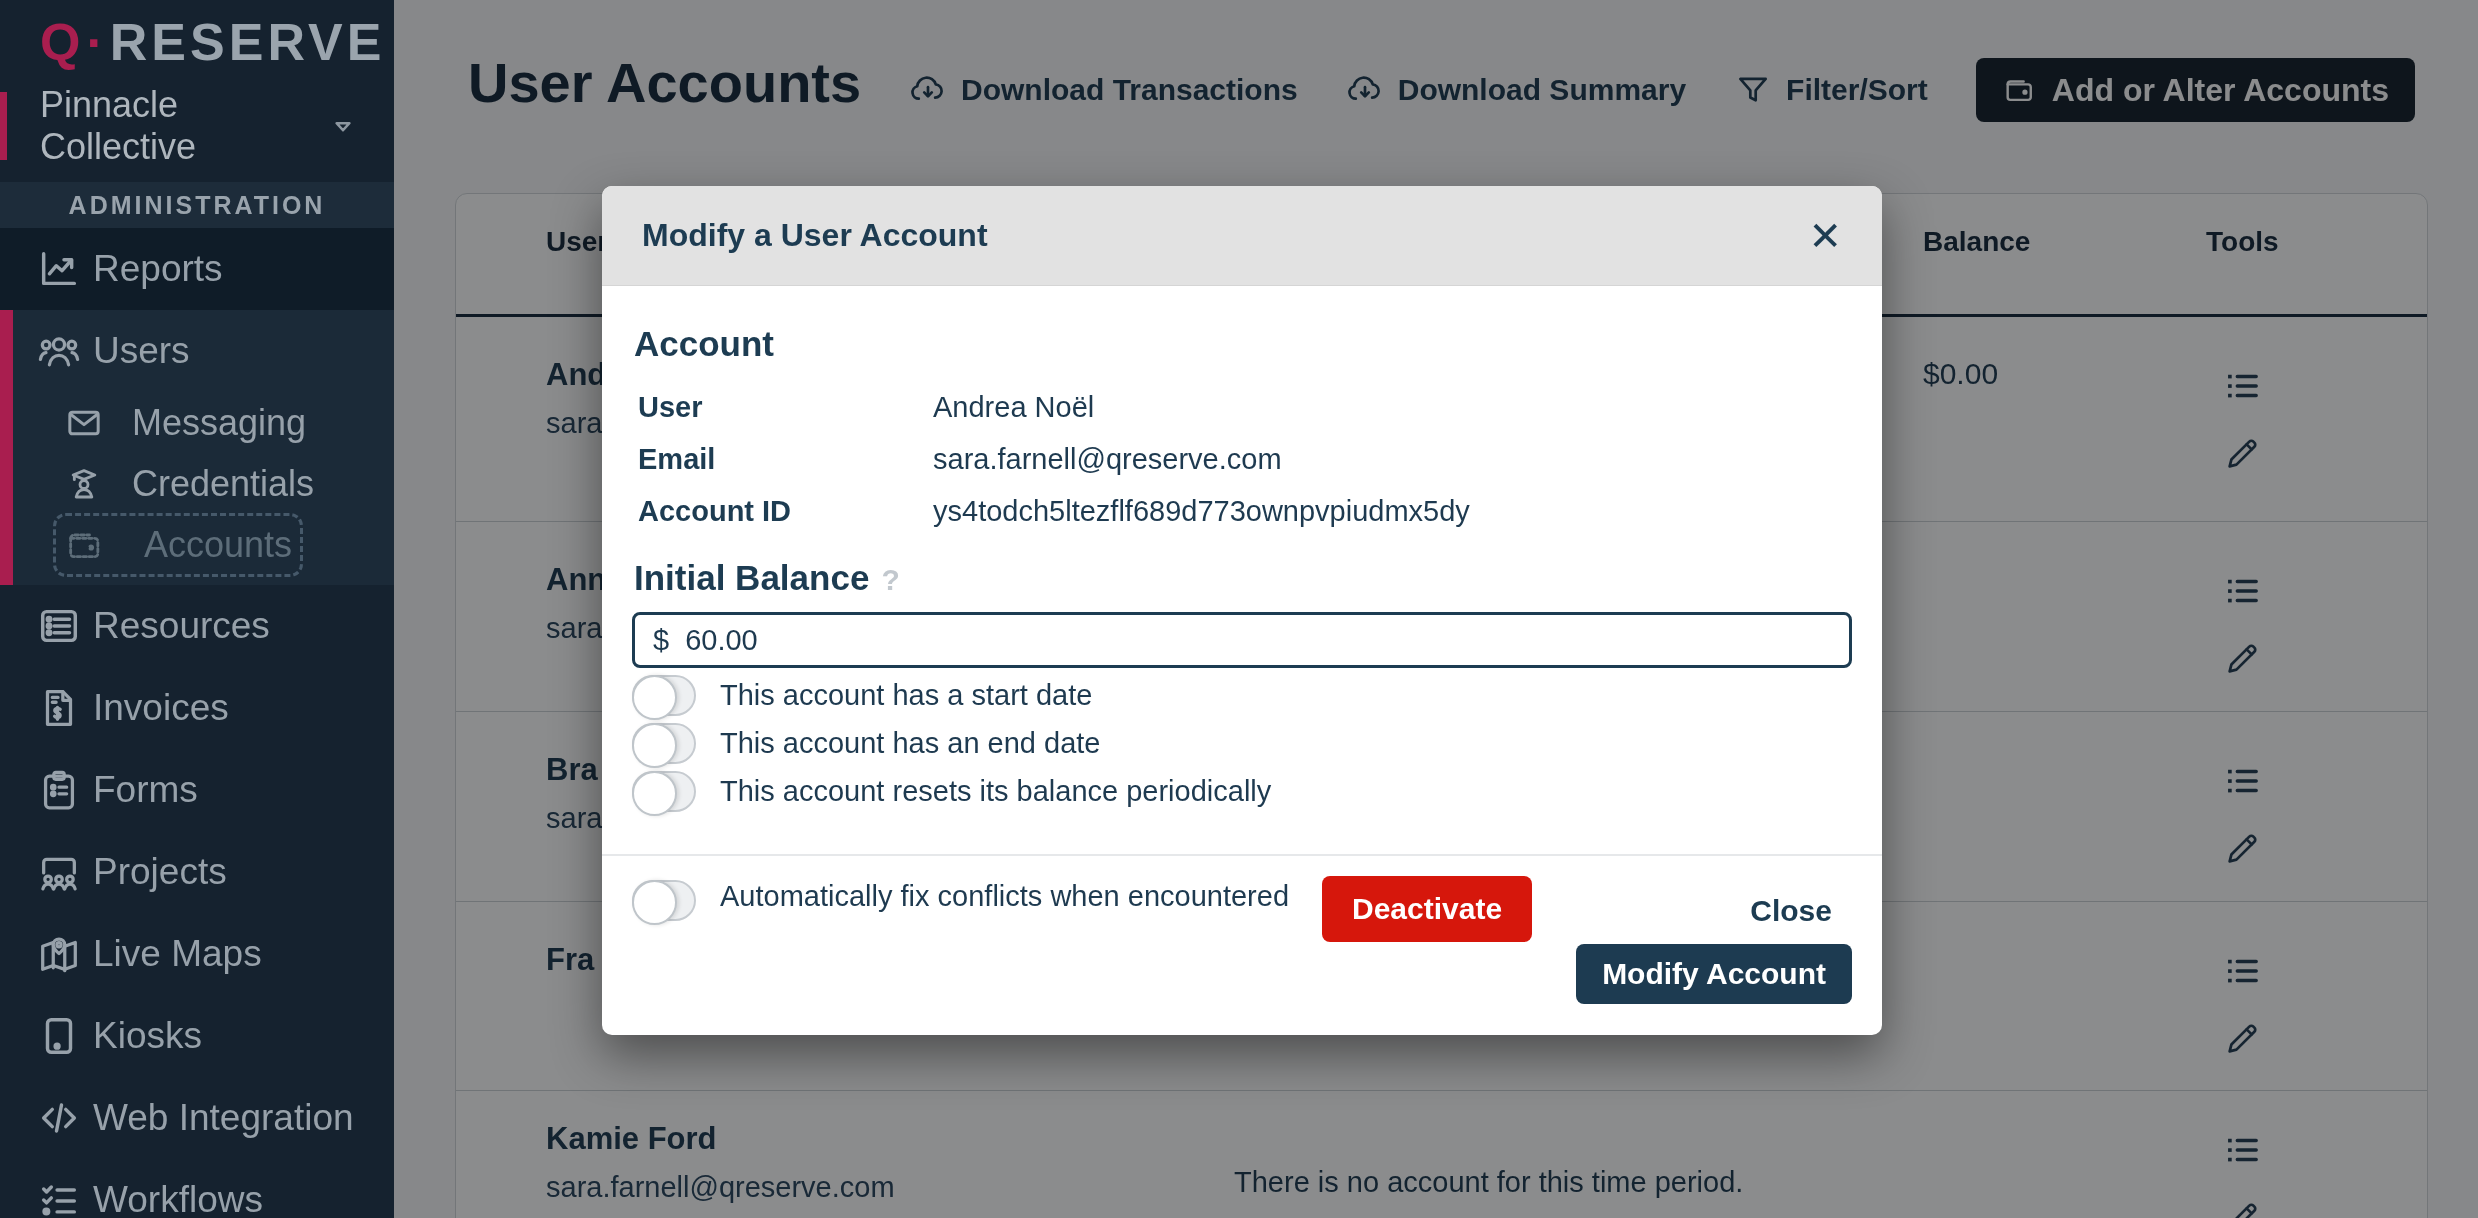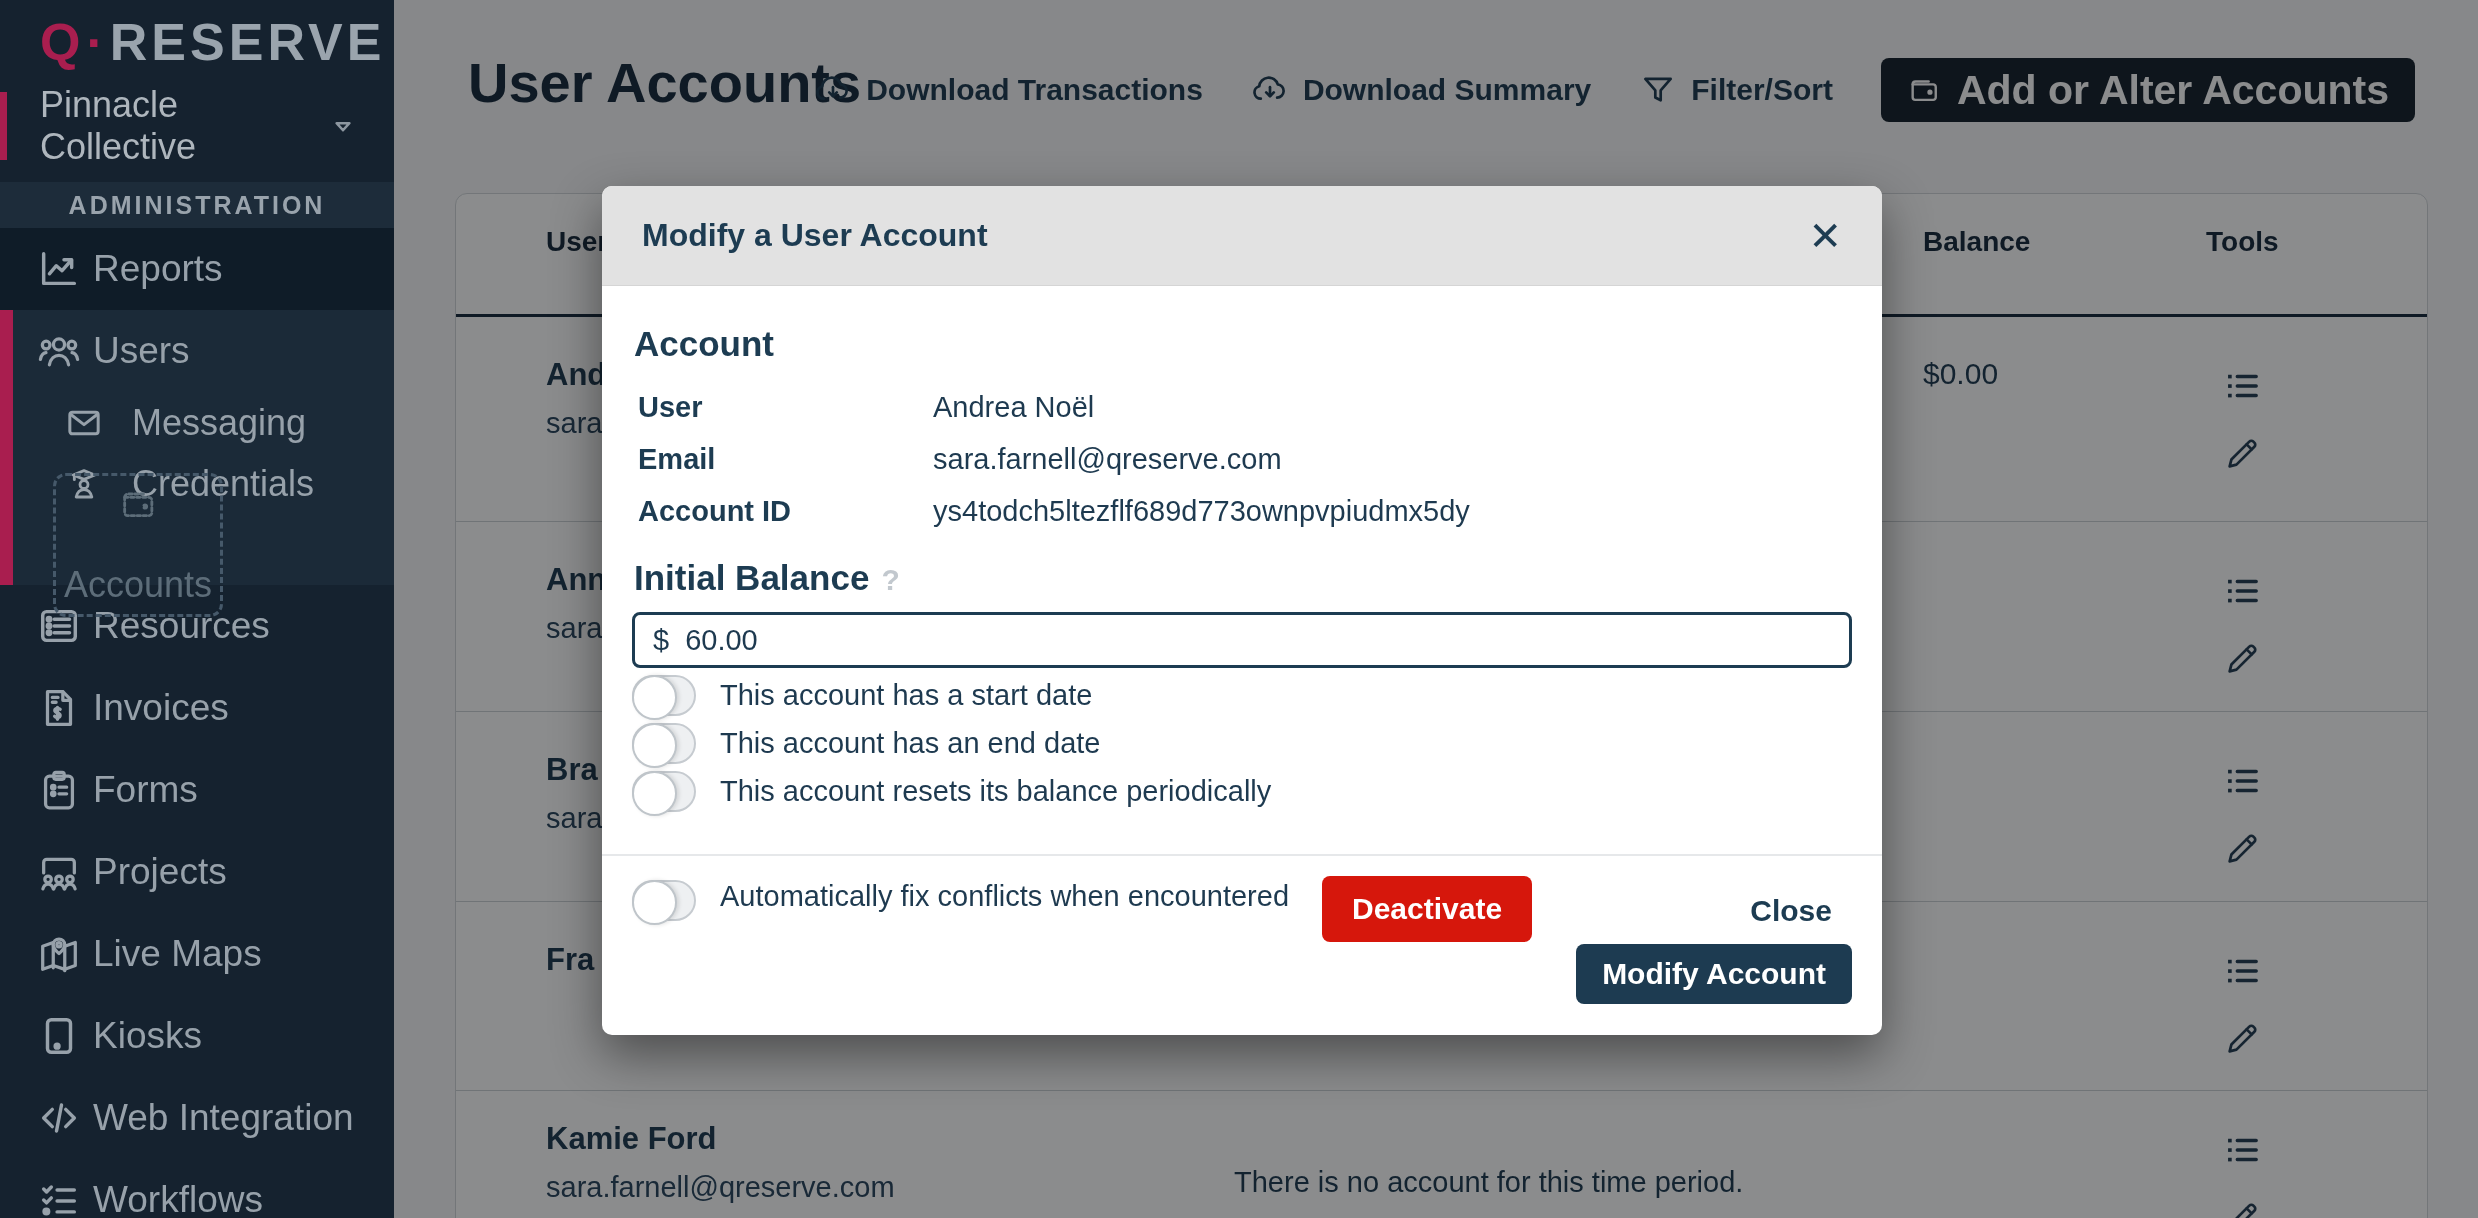--- a/index.html
+++ b/index.html
@@ -19,29 +19,29 @@
   .section-label { margin-top:20px; height:46px; background:#1d2c3a; display:flex; align-items:center; justify-content:center;
     font-size:25px; font-weight:700; letter-spacing:3px; text-transform:uppercase; color:#99a3ac; }
   .nav-item { height:82px; display:flex; align-items:center; padding-left:36px; gap:11px; font-size:37px; color:#97a1aa; cursor:pointer; }
   .nav-item svg { width:46px; height:46px; flex:none; }
   .nav-item.reports { background:#0f1c28; }
   .users-group { position:relative; background:#1b2a38; padding-bottom:10px; }
   .users-group::before { content:""; position:absolute; left:0; top:0; bottom:0; width:13px; background:#a91e4f; }
   .nav-sub { height:61px; display:flex; align-items:center; padding-left:64px; gap:28px; font-size:36px; color:#97a1aa; cursor:pointer; }
   .nav-sub svg { width:40px; height:40px; flex:none; }
   .nav-sub.current { color:#5d6d79; }
-  .focus-ring { display:inline-flex; align-items:center; gap:40px; outline:3px dashed #46596a; outline-offset:8px; border-radius:2px;flex-direction:column; }
+  .focus-ring { display:inline-flex; align-items:center; gap:40px; outline:3px dashed #46596a; outline-offset:8px; border-radius:2px; }
 
   
   .main { position:absolute; left:394px; top:0; right:0; bottom:0; background:#f7f8f9; }
   .page-title { position:absolute; left:74px; top:50px; font-size:56px; font-weight:700; color:#16293b; }
   .header-actions { position:absolute; right:63px; top:58px; height:64px; display:flex; align-items:center; gap:48px; }
   .action { display:flex; align-items:center; gap:14px; font-size:30px; font-weight:600; color:#1e3a50; cursor:pointer; white-space:nowrap; }
   .action svg { width:38px; height:38px; }
-  .add-btn { display:flex; align-items:center; gap:16px; background:#141f2b; color:#fff; font-size:41px; font-weight:600;
+  .add-btn { display:flex; align-items:center; gap:16px; background:#141f2b; color:#fff; font-size:32px; font-weight:600;
     padding:0 26px; height:64px; border-radius:8px; border:none; cursor:pointer; white-space:nowrap; font-family:inherit; }
   .add-btn svg { width:34px; height:34px; }
 
   .table-card { position:absolute; left:61px; top:193px; width:1973px; height:1300px; background:#fff;
     border:1px solid #d2d6da; border-radius:12px; overflow:hidden; }
   .t-grid { display:grid; grid-template-columns:1377px 283px 1fr; padding-left:90px; padding-right:40px; }
   .t-header { padding-top:32px; height:123px; border-bottom:3px solid #16293b; font-size:28px; font-weight:700; color:#16293b; }
   .t-row { position:relative; border-bottom:1px solid #ccd1d5; }
   .t-row .cell { padding-top:40px; }
   .r-name { font-size:31px; font-weight:700; color:#1e3a50; }

